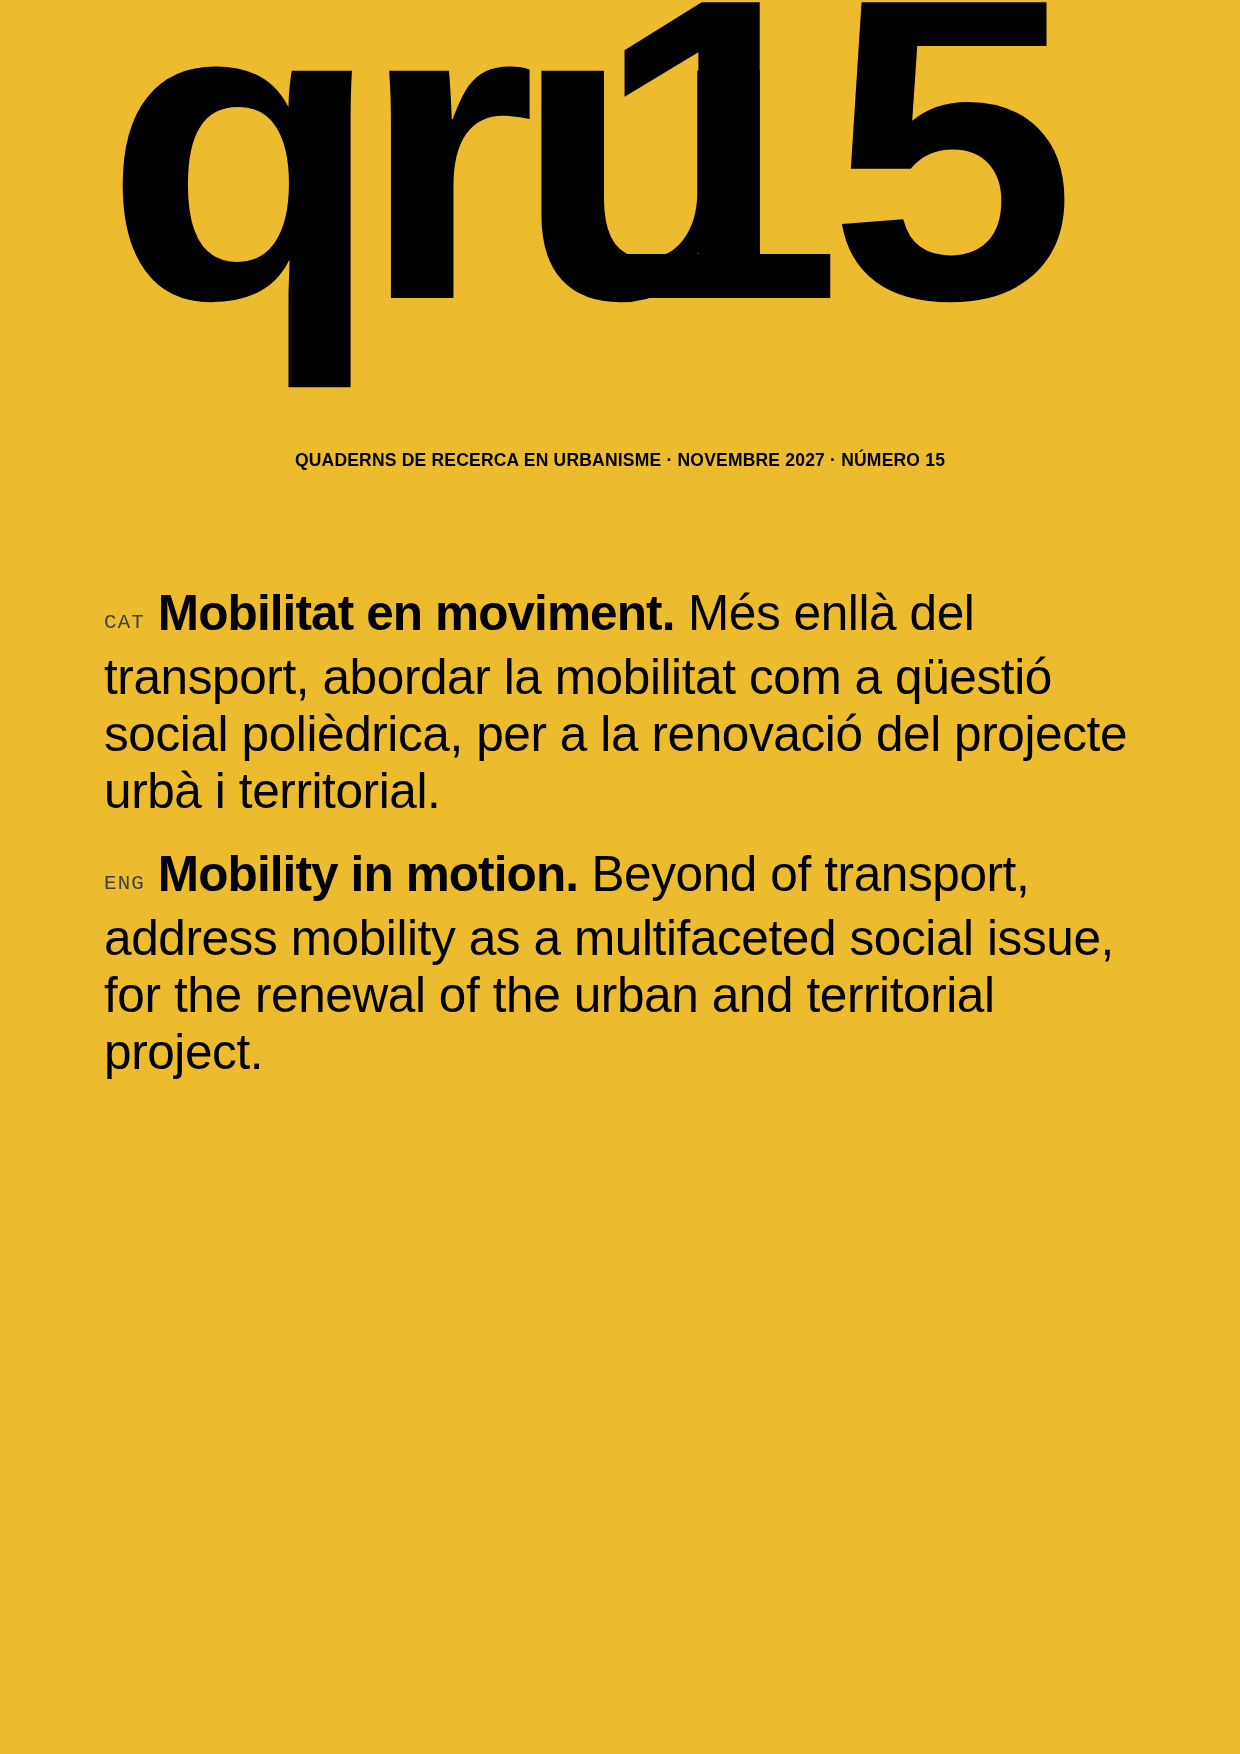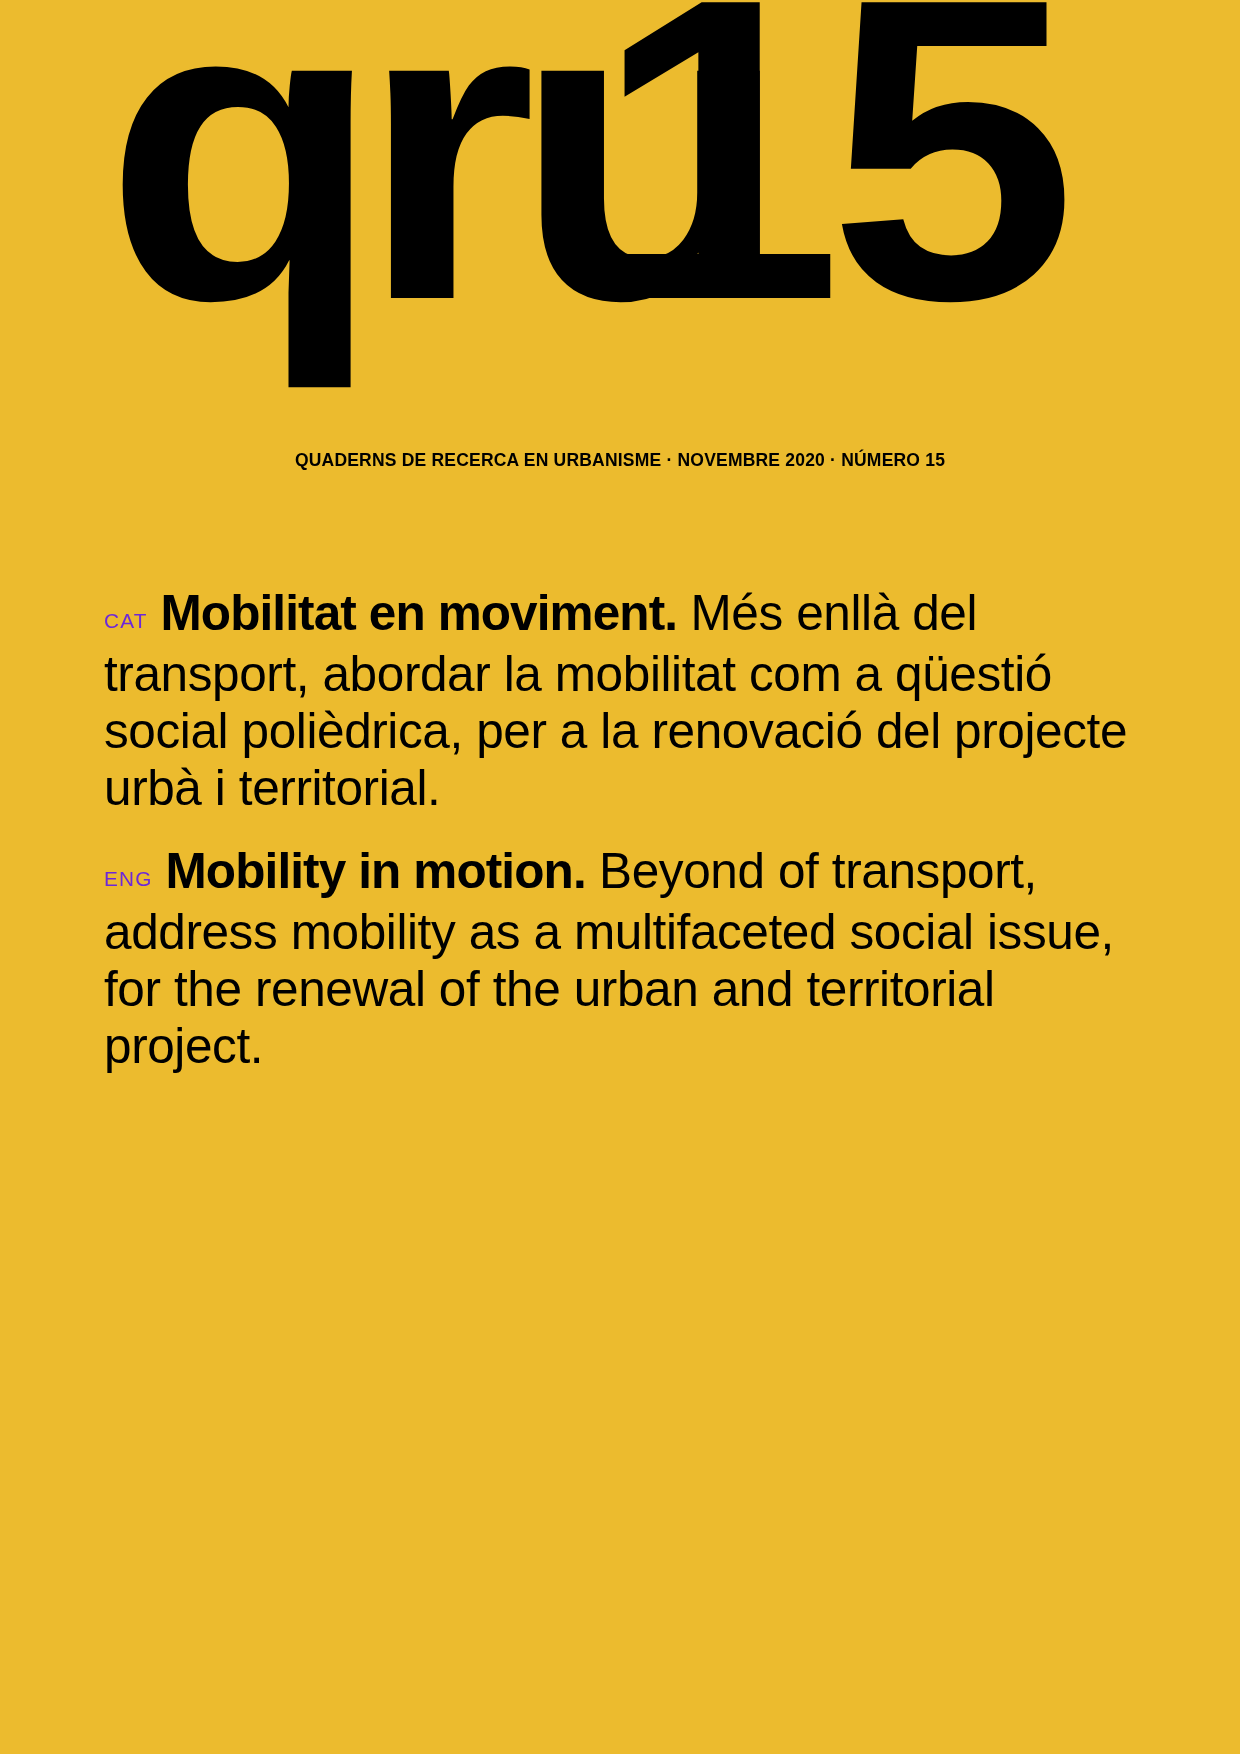--- a/index.html
+++ b/index.html
@@ -93,27 +93,27 @@
     font-size: 50px;
     line-height: 57px;
     font-weight: 400;
     letter-spacing: -0.4px;
     color: #000;
     text-indent: 0;
     transform: scaleX(0.99);
     transform-origin: left top;
   }
   .lang-tag {
-    font-family: Liberation Sans, sans-serif;
+    font-family: Liberation Mono, monospace;
     font-variant: small-caps;
     text-transform: lowercase;
     font-weight: 400;
     font-size: 30px;
     letter-spacing: 1.2px;
-    color: #6d28d9;
+    color: #404040;
     padding-right: 13px;
     vertical-align: 2px;
   }
   .abstract-title {
     font-weight: 700;
     letter-spacing: -0.9px;
   }
 
   
   #blk-cat .abstract-text { padding-left: 0; }
@@ -124,21 +124,21 @@
 </head>
 <body>
 
 <div class="cover">
 
   <div class="masthead">
     <div class="masthead-word">qru</div>
     <div class="masthead-number">15</div>
   </div>
 
-  <div class="imprint">QUADERNS DE RECERCA EN URBANISME · NOVEMBRE 2020 · NÚMERO 15</div>
+  <div class="imprint">QUADERNS DE RECERCA EN URBANISME · NOVEMBRE 2027 · NÚMERO 15</div>
 
   <div class="abstracts">
 
     <div class="abstract-block" id="blk-cat">
       <div class="abstract-text"><span class="lang-tag">CAT</span><span class="abstract-title">Mobilitat en moviment.</span><span class="abstract-body"> Més enllà del transport, abordar la mobilitat com a qüestió social polièdrica, per a la renovació del projecte urbà i territorial.</span></div>
     </div>
 
 
     <div class="abstract-block" id="blk-eng">
       <div class="abstract-text"><span class="lang-tag">ENG</span><span class="abstract-title">Mobility in motion.</span><span class="abstract-body"> Beyond of transport, address mobility as a multifaceted social issue, for the renewal of the urban and territorial project.</span></div>

